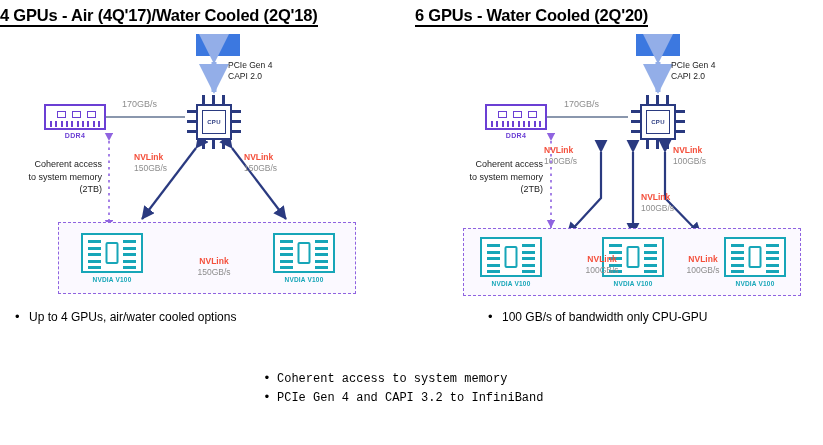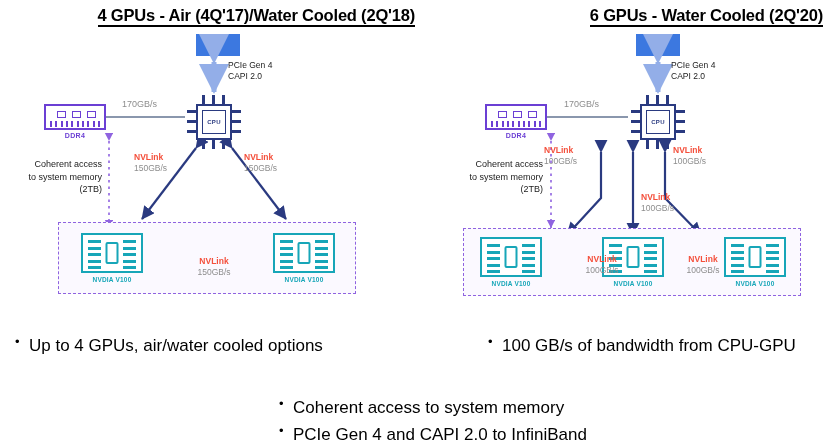--- a/index.html
+++ b/index.html
@@ -22,21 +22,21 @@
     height: 365px;
   }
   .panel-left  { left: 0px;   width: 415px; }
   .panel-right { left: 415px; width: 408px; }
 
   .panel-title {
     position: absolute;
     top: 6px;
     left: 0;
     width: 100%;
-    text-align: right;
+    text-align: left;
     font-size: 16.5px;
     font-weight: bold;
     letter-spacing: -0.2px;
     color: #000;
   }
   .panel-title span {
     border-bottom: 2px solid #000;
     padding-bottom: 1px;
   }
 
@@ -241,40 +241,39 @@
     top: 0;
     width: 100%;
     height: 100%;
     overflow: visible;
     pointer-events: none;
   }
 
   
   .bullets {
     position: absolute;
-    font-size: 17px;
+    font-size: 12px;
     line-height: 1.58;
     color: #000;
-    margin-top: 25px;
   }
   .bullets div {
     position: relative;
     padding-left: 15px;
     white-space: nowrap;
   }
   .bullets div::before {
     content: "\2022";
     position: absolute;
     left: 1px;
     top: -1px;
     font-size: 13px;
   }
   #bullets-left   { left: 14px;  top: 308px; }
   #bullets-right  { left: 487px; top: 308px; }
-  #bullets-center { left: 278px; top: 370px; }
+  #bullets-center { left: 262px; top: 370px; font-family: Liberation Mono, monospace; }
 </style>
 </head>
 <body>
 
 <div class="panel panel-left">
 
   <div class="panel-title">
     <span>4 GPUs - Air (4Q'17)/Water Cooled (2Q'18)</span>
   </div>
 
@@ -603,19 +602,19 @@
     <span class="nv">NVLink</span>
     <span>100GB/s</span>
   </div>
 </div>
 
 <div class="bullets" id="bullets-left">
   <div>Up to 4 GPUs, air/water cooled options</div>
 </div>
 
 <div class="bullets" id="bullets-right">
-  <div>100 GB/s of bandwidth from CPU-GPU</div>
+  <div>100 GB/s of bandwidth only CPU-GPU</div>
 </div>
 
 <div class="bullets" id="bullets-center">
   <div>Coherent access to system memory</div>
-  <div>PCIe Gen 4 and CAPI 2.0 to InfiniBand</div>
+  <div>PCIe Gen 4 and CAPI 3.2 to InfiniBand</div>
 </div>
 
 </body></html>

